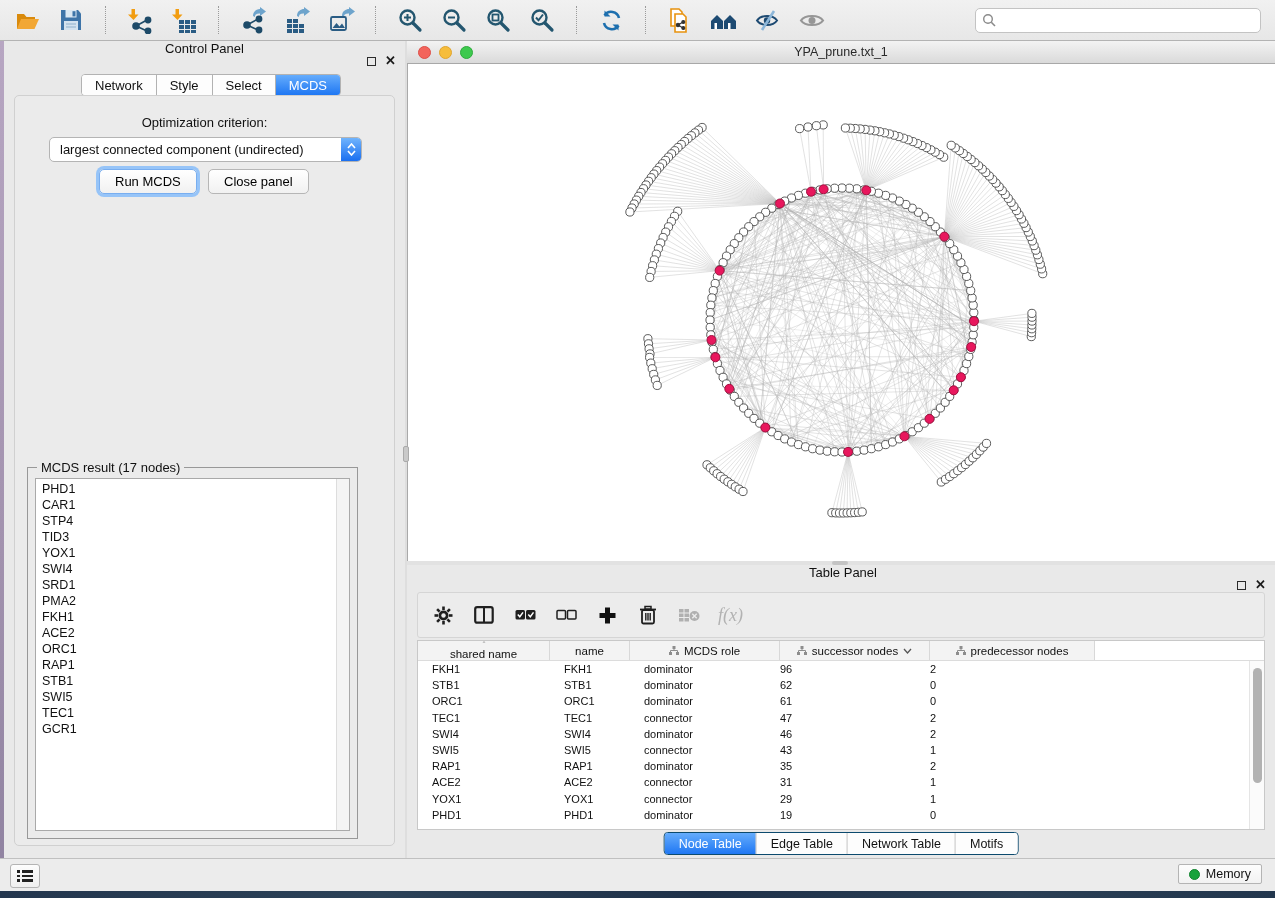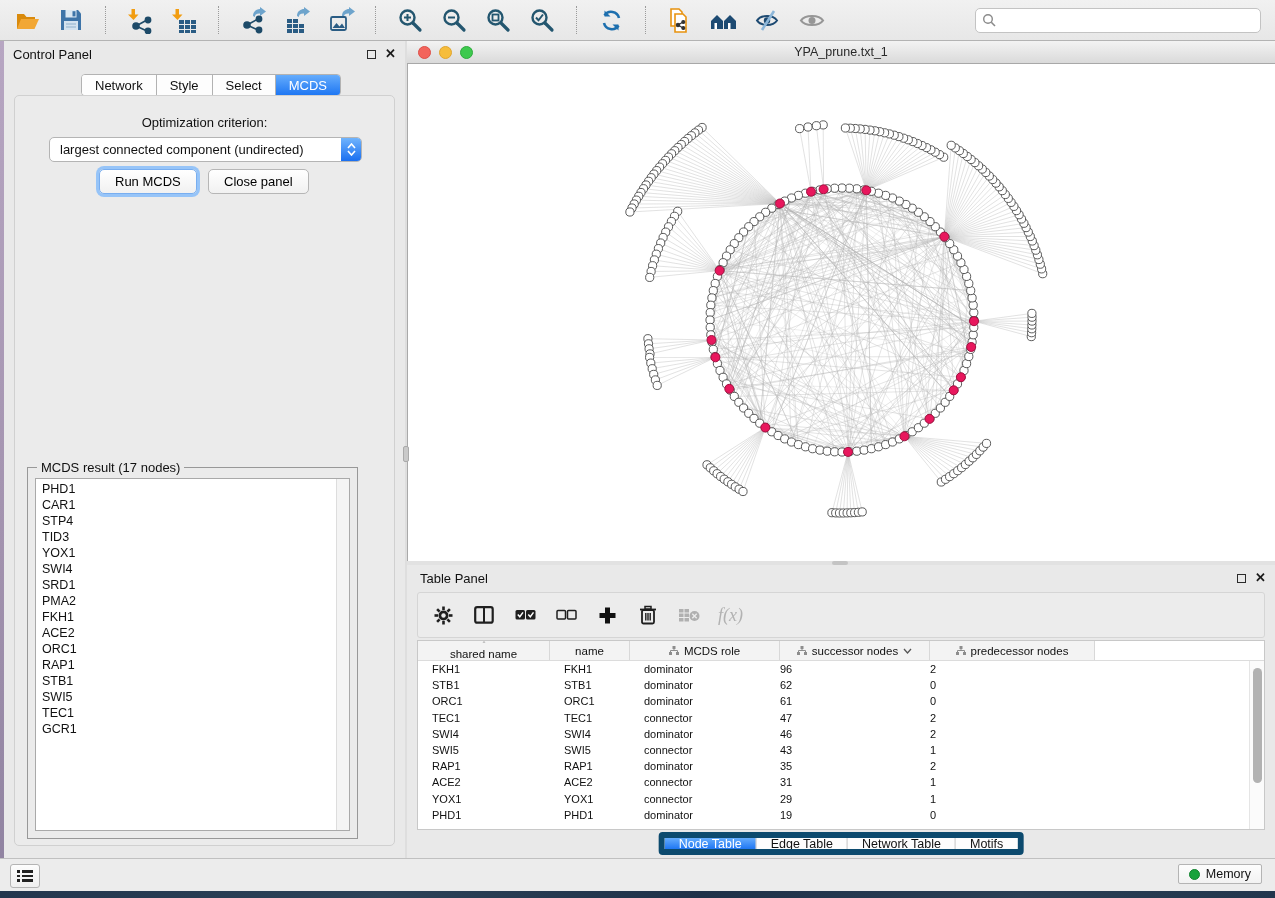--- a/index.html
+++ b/index.html
@@ -22,21 +22,21 @@
     background:#fff; border:1px solid #c3c3c3; border-radius:5px;
     display:flex; align-items:center; padding:0 6px; gap:4px; }
   .search-box input { border:none; outline:none; flex:1; font-size:12px; font-family:inherit; background:transparent; }
 
   
   .control-panel { position:absolute; left:4px; top:41px; width:401px; height:817px;
     background:#e9e9e9; z-index:2; }
   .v-split { position:absolute; left:405px; top:41px; width:3px; height:817px; background:#dedede; border-right:1px solid #a9a9a9; z-index:2; }
   .v-split .handle { position:absolute; left:-2px; top:405px; width:6px; height:16px; background:#c9c9c9; border:1px solid #aaa; border-radius:2px; }
 
-  .panel-header { height:26px; display:flex; align-items:center; padding:0 9px; font-size:13px; }
+  .panel-header { height:26px; display:flex; align-items:center; padding:0 9px; font-size:13px;flex-direction:column; }
   .win-btns { margin-left:auto; display:flex; gap:9px; align-items:center; }
   .float-ic { width:9px; height:9px; border:1.5px solid #2b2b2b; display:inline-block; }
   .close-ic { font-size:13px; font-weight:bold; color:#1a1a1a; line-height:10px; }
 
   .seg-tabs { position:absolute; left:77px; top:33px; display:flex; height:22px;
     background:#fff; border:1px solid #b2b2b2; border-radius:4px; overflow:hidden; }
   .seg { padding:0 13px; font-size:13px; display:flex; align-items:center; border-right:1px solid #b2b2b2; background:#fdfdfd; }
   .seg:last-child { border-right:none; }
   .seg.active { background:linear-gradient(#65acfc,#1f77f3); color:#fff; }
 
@@ -84,21 +84,21 @@
   .c0{width:132px;flex-direction:column;} .c1{width:80px;} .c2{width:150px;} .c3{width:150px;} .c4{width:165px;}
   .th-fill { flex:1; background:#fff; }
   .tbody { position:absolute; left:0; top:20px; right:15px; bottom:0; overflow:hidden; }
   .tr { display:flex; height:16.2px; font-size:11px; align-items:center; }
   .td { padding-left:14px; }
   .td.num { padding-right:9px; padding-left:0; }
   .v-scroll { position:absolute; right:0; top:20px; bottom:0; width:15px; background:#fbfbfb; border-left:1px solid #e5e5e5; }
   .v-thumb { position:absolute; left:2.5px; top:7px; width:9px; height:115px; background:#b2b2b2; border-radius:5px; }
 
   .table-tabs { position:absolute; left:50%; transform:translateX(-50%); bottom:3px; height:23px; display:flex;
-    background:#fff; border:6px solid #0c4a6e; border-radius:4px; overflow:hidden; font-size:12.5px; }
+    background:#fff; border:1px solid #0c4a6e; border-radius:4px; overflow:hidden; font-size:12.5px; }
   .ttab { padding:0 14px; display:flex; align-items:center; border-right:1px solid #b5b5b5; background:#fdfdfd; }
   .ttab:last-child { border-right:none; }
   .ttab.active { background:linear-gradient(#65acfc,#1f77f3); color:#fff; }
 
   
   .status-bar { position:absolute; left:0; bottom:7px; width:100%; height:33px; background:#ececec;
     border-top:1px solid #c0c0c0; z-index:4; }
   .list-btn { position:absolute; left:10px; top:5px; width:30px; height:24px;
     background:linear-gradient(#fdfdfd,#efefef); border:1px solid #b4b4b4; border-radius:3px;
     display:flex; flex-direction:column; justify-content:center; gap:2px; padding:0 6px; }

